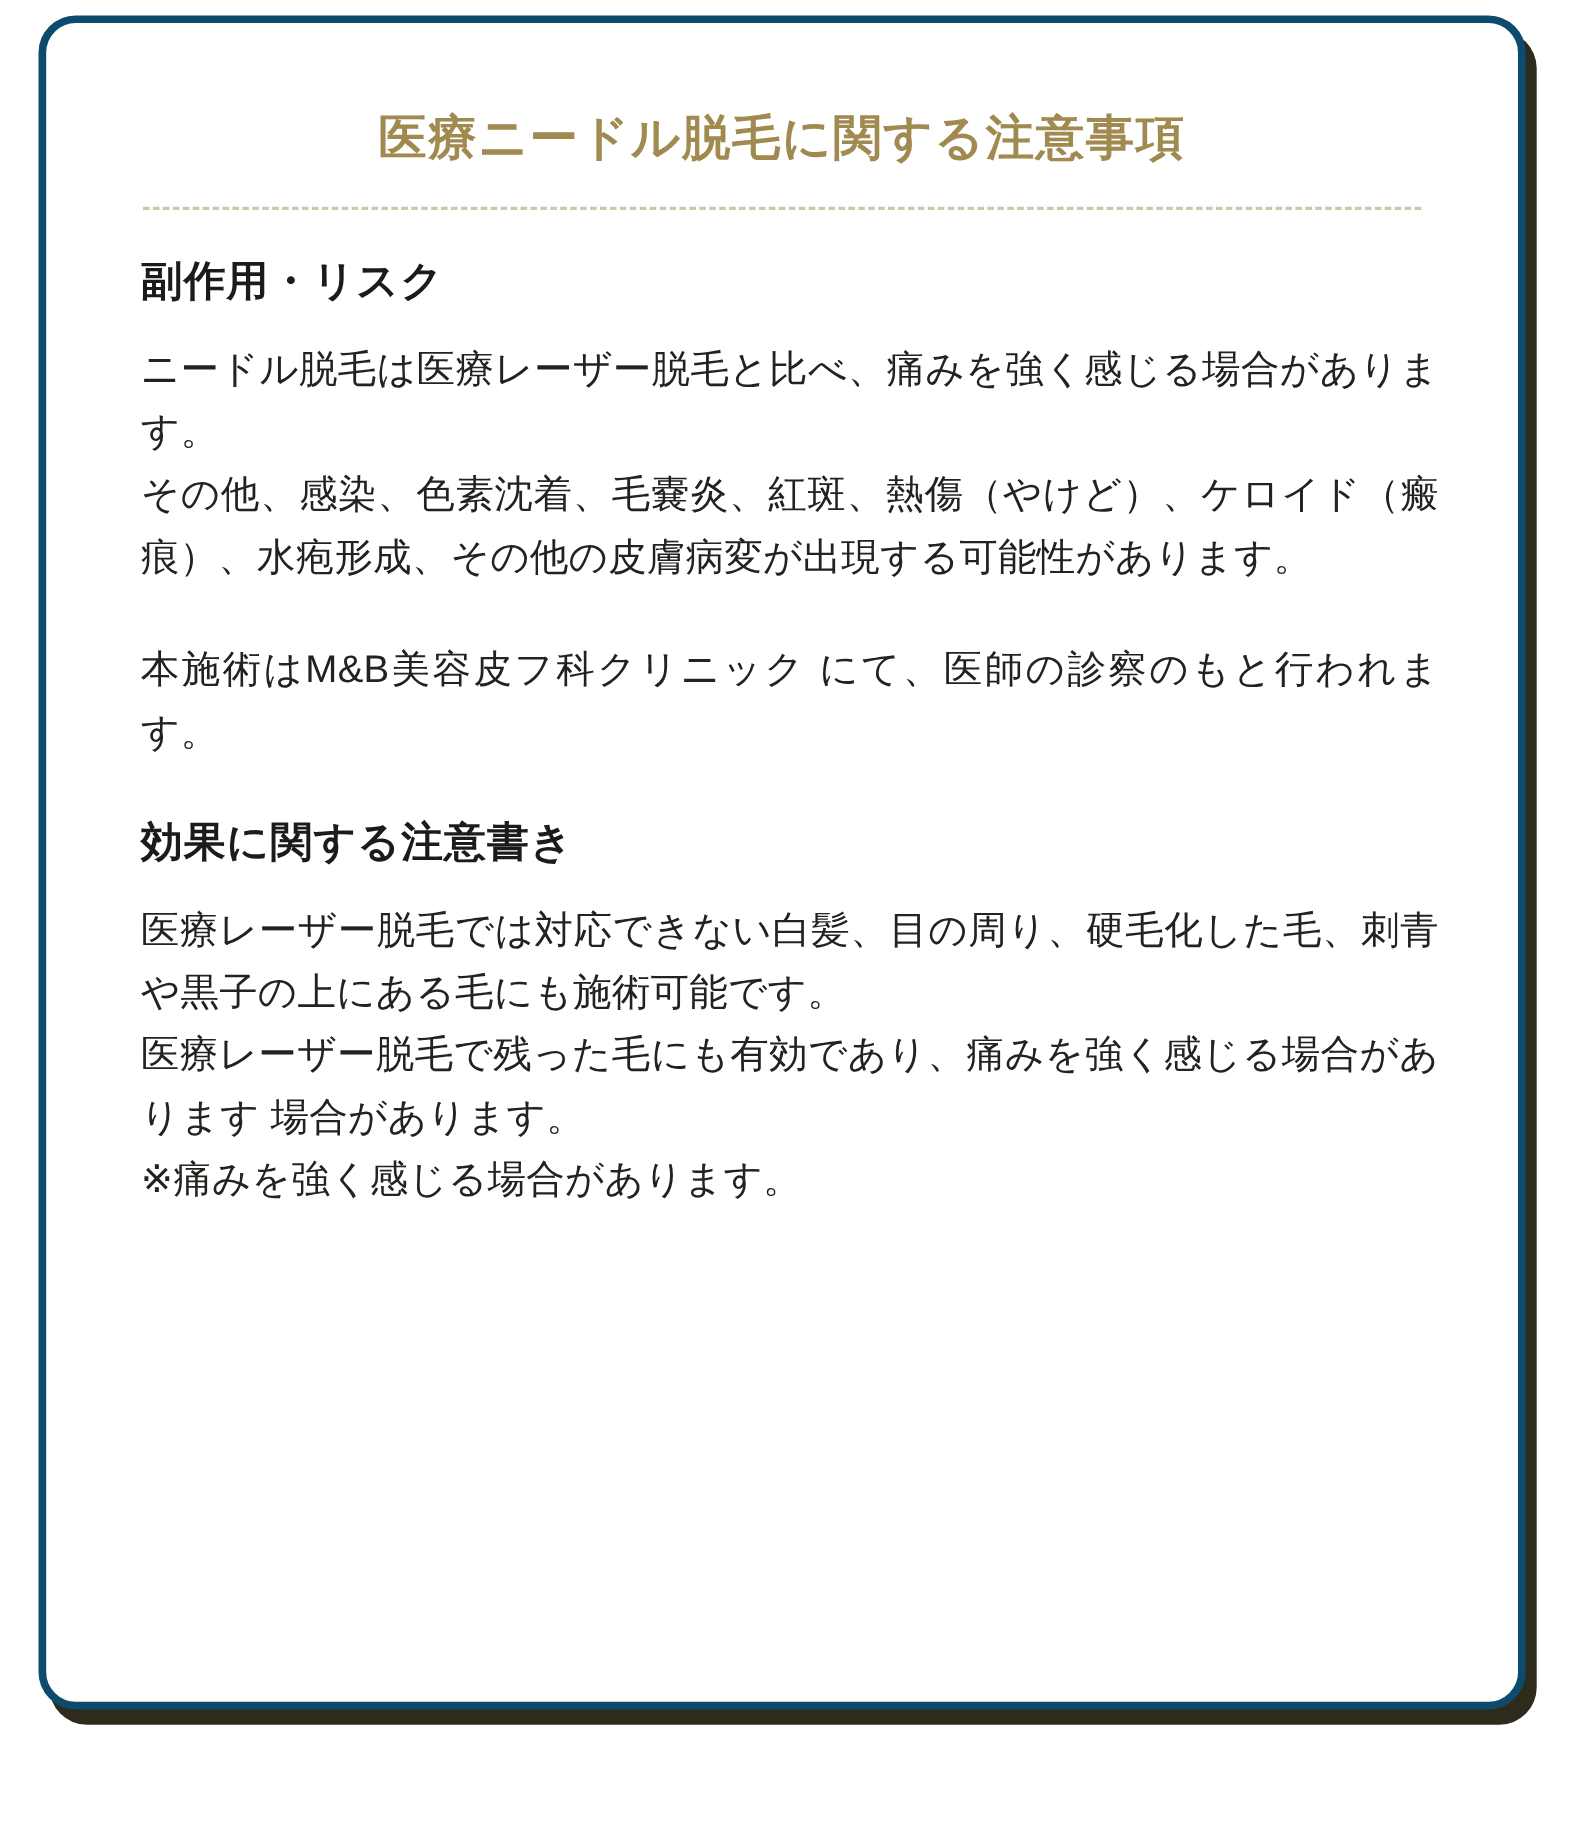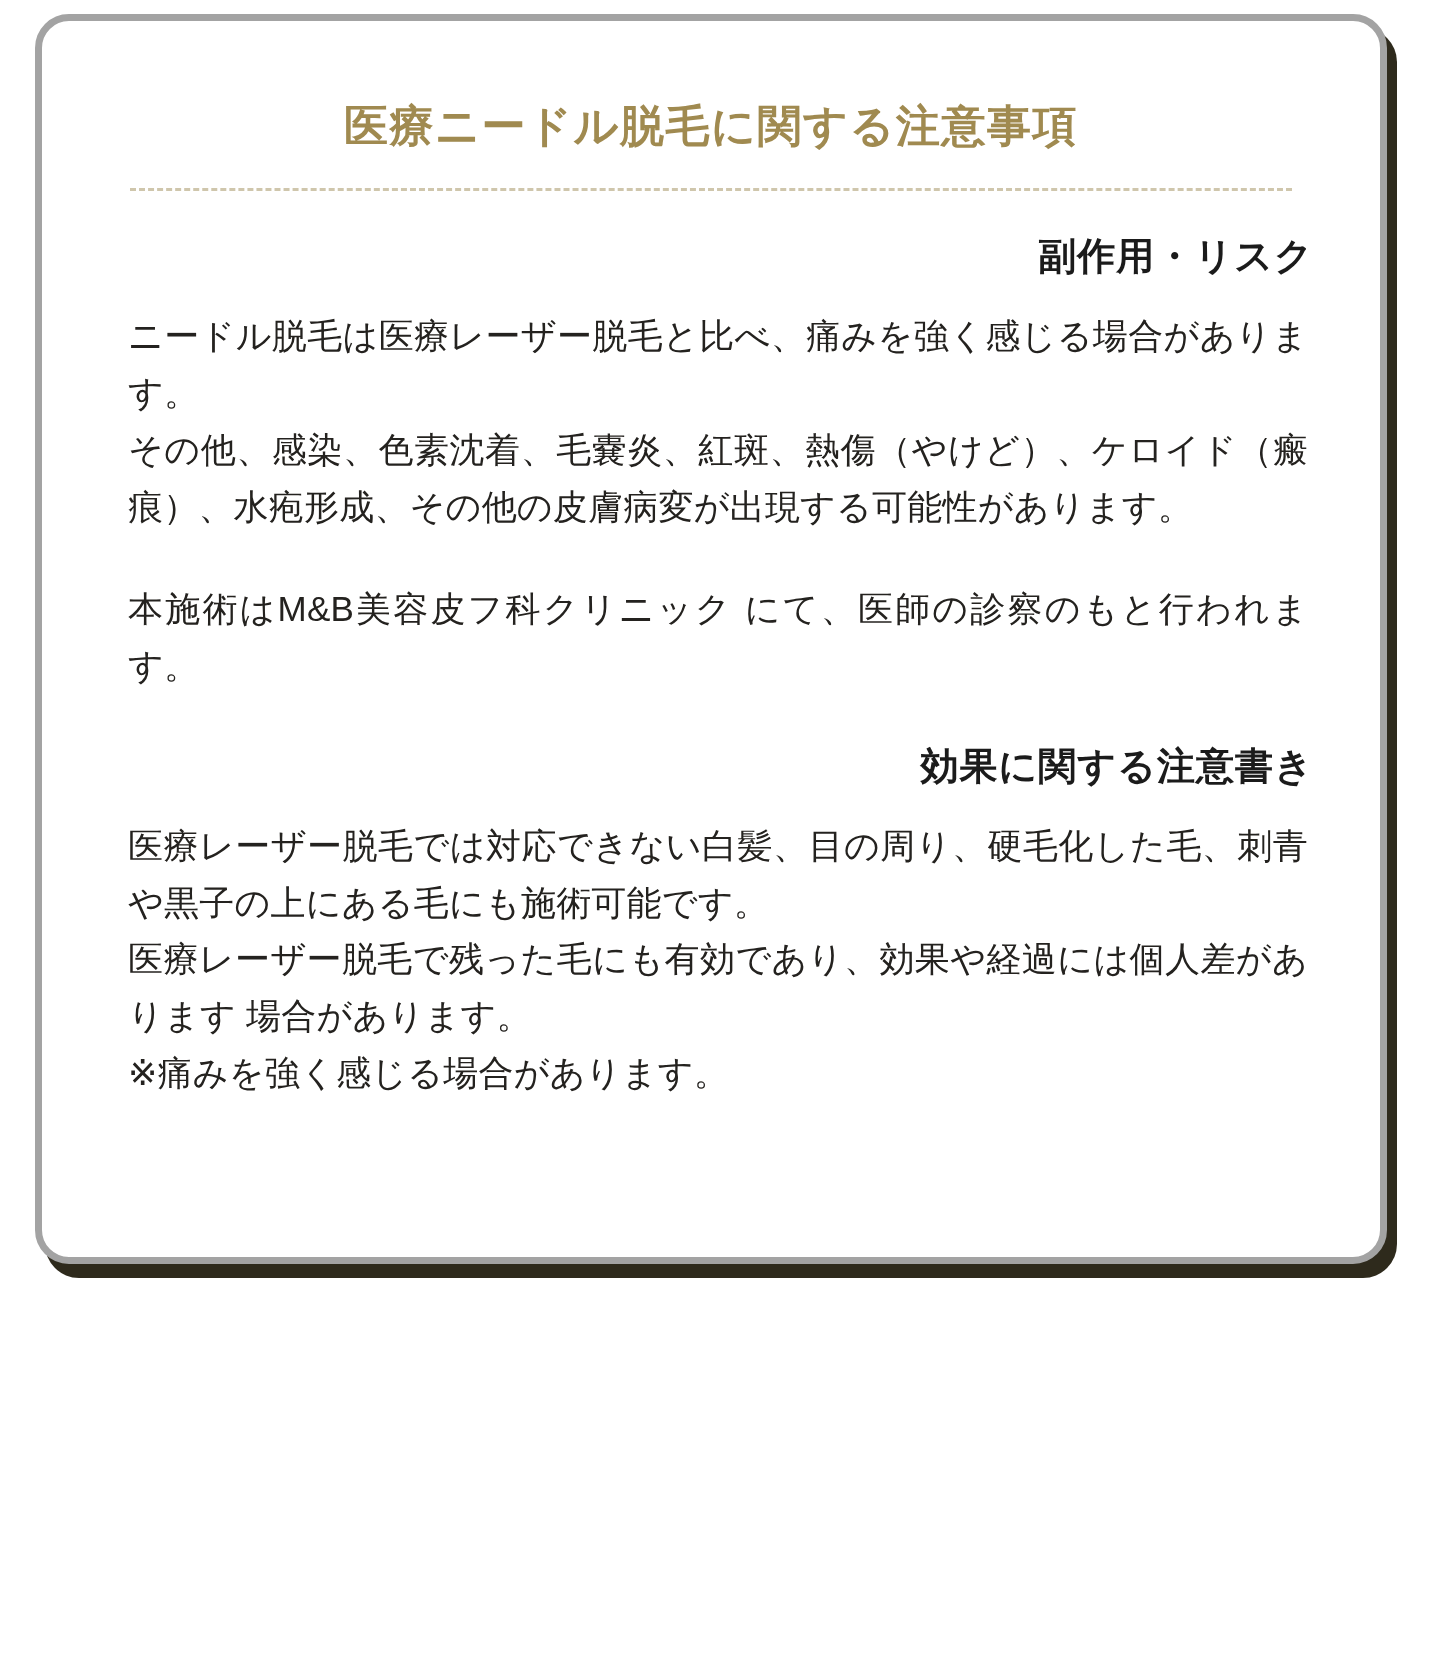--- a/index.html
+++ b/index.html
@@ -18,24 +18,24 @@
     box-sizing: border-box;
     width: 1430px;
     height: 1670px;
     padding: 14px 22px 28px 14px;
   }
 
   .notice-card {
     box-sizing: border-box;
     position: relative;
     width: 1352px;
-    height: 1250px;
+    height: 1540px;
     margin: 0 auto;
     background: #ffffff;
-    border: 7px solid #a3a3a3;
+    border: 7px solid #0c4a6e;
     border-radius: 34px;
     box-shadow: 10px 14px 0 0 #2e2a1c;
     padding: 58px 66px 40px 66px;
     overflow: hidden;
   }
 
   .card-title {
     text-align: center;
     color: #a08a50;
     font-size: 44px;
@@ -58,21 +58,20 @@
     margin-bottom: 0;
   }
 
   .section-heading {
     color: #1b1b1b;
     font-size: 38px;
     font-weight: 700;
     letter-spacing: 1px;
     line-height: 1.35;
     margin: 0 0 26px 20px;
-    text-align: right;
   }
 
   .section-body {
     color: #24221f;
     font-size: 35px;
     font-weight: 400;
     line-height: 1.62;
     letter-spacing: 0.2px;
     margin: 16px 6px 0 20px;
   }
@@ -104,19 +103,19 @@
     <section class="section">
       <div class="section-body">
         <p class="para">本施術はM&amp;B美容皮フ科クリニック にて、医師の診察のもと行われます。</p>
       </div>
     </section>
 
     <section class="section">
       <h2 class="section-heading">効果に関する注意書き</h2>
       <div class="section-body">
         <p class="para">医療レーザー脱毛では対応できない白髪、目の周り、硬毛化した毛、刺青や黒子の上にある毛にも施術可能です。</p>
-        <p class="para">医療レーザー脱毛で残った毛にも有効であり、効果や経過には個人差があります 場合があります。</p>
+        <p class="para">医療レーザー脱毛で残った毛にも有効であり、痛みを強く感じる場合があります 場合があります。</p>
         <p class="para">※痛みを強く感じる場合があります。</p>
       </div>
     </section>
 
   </div>
 </div>
 
 </body></html>

